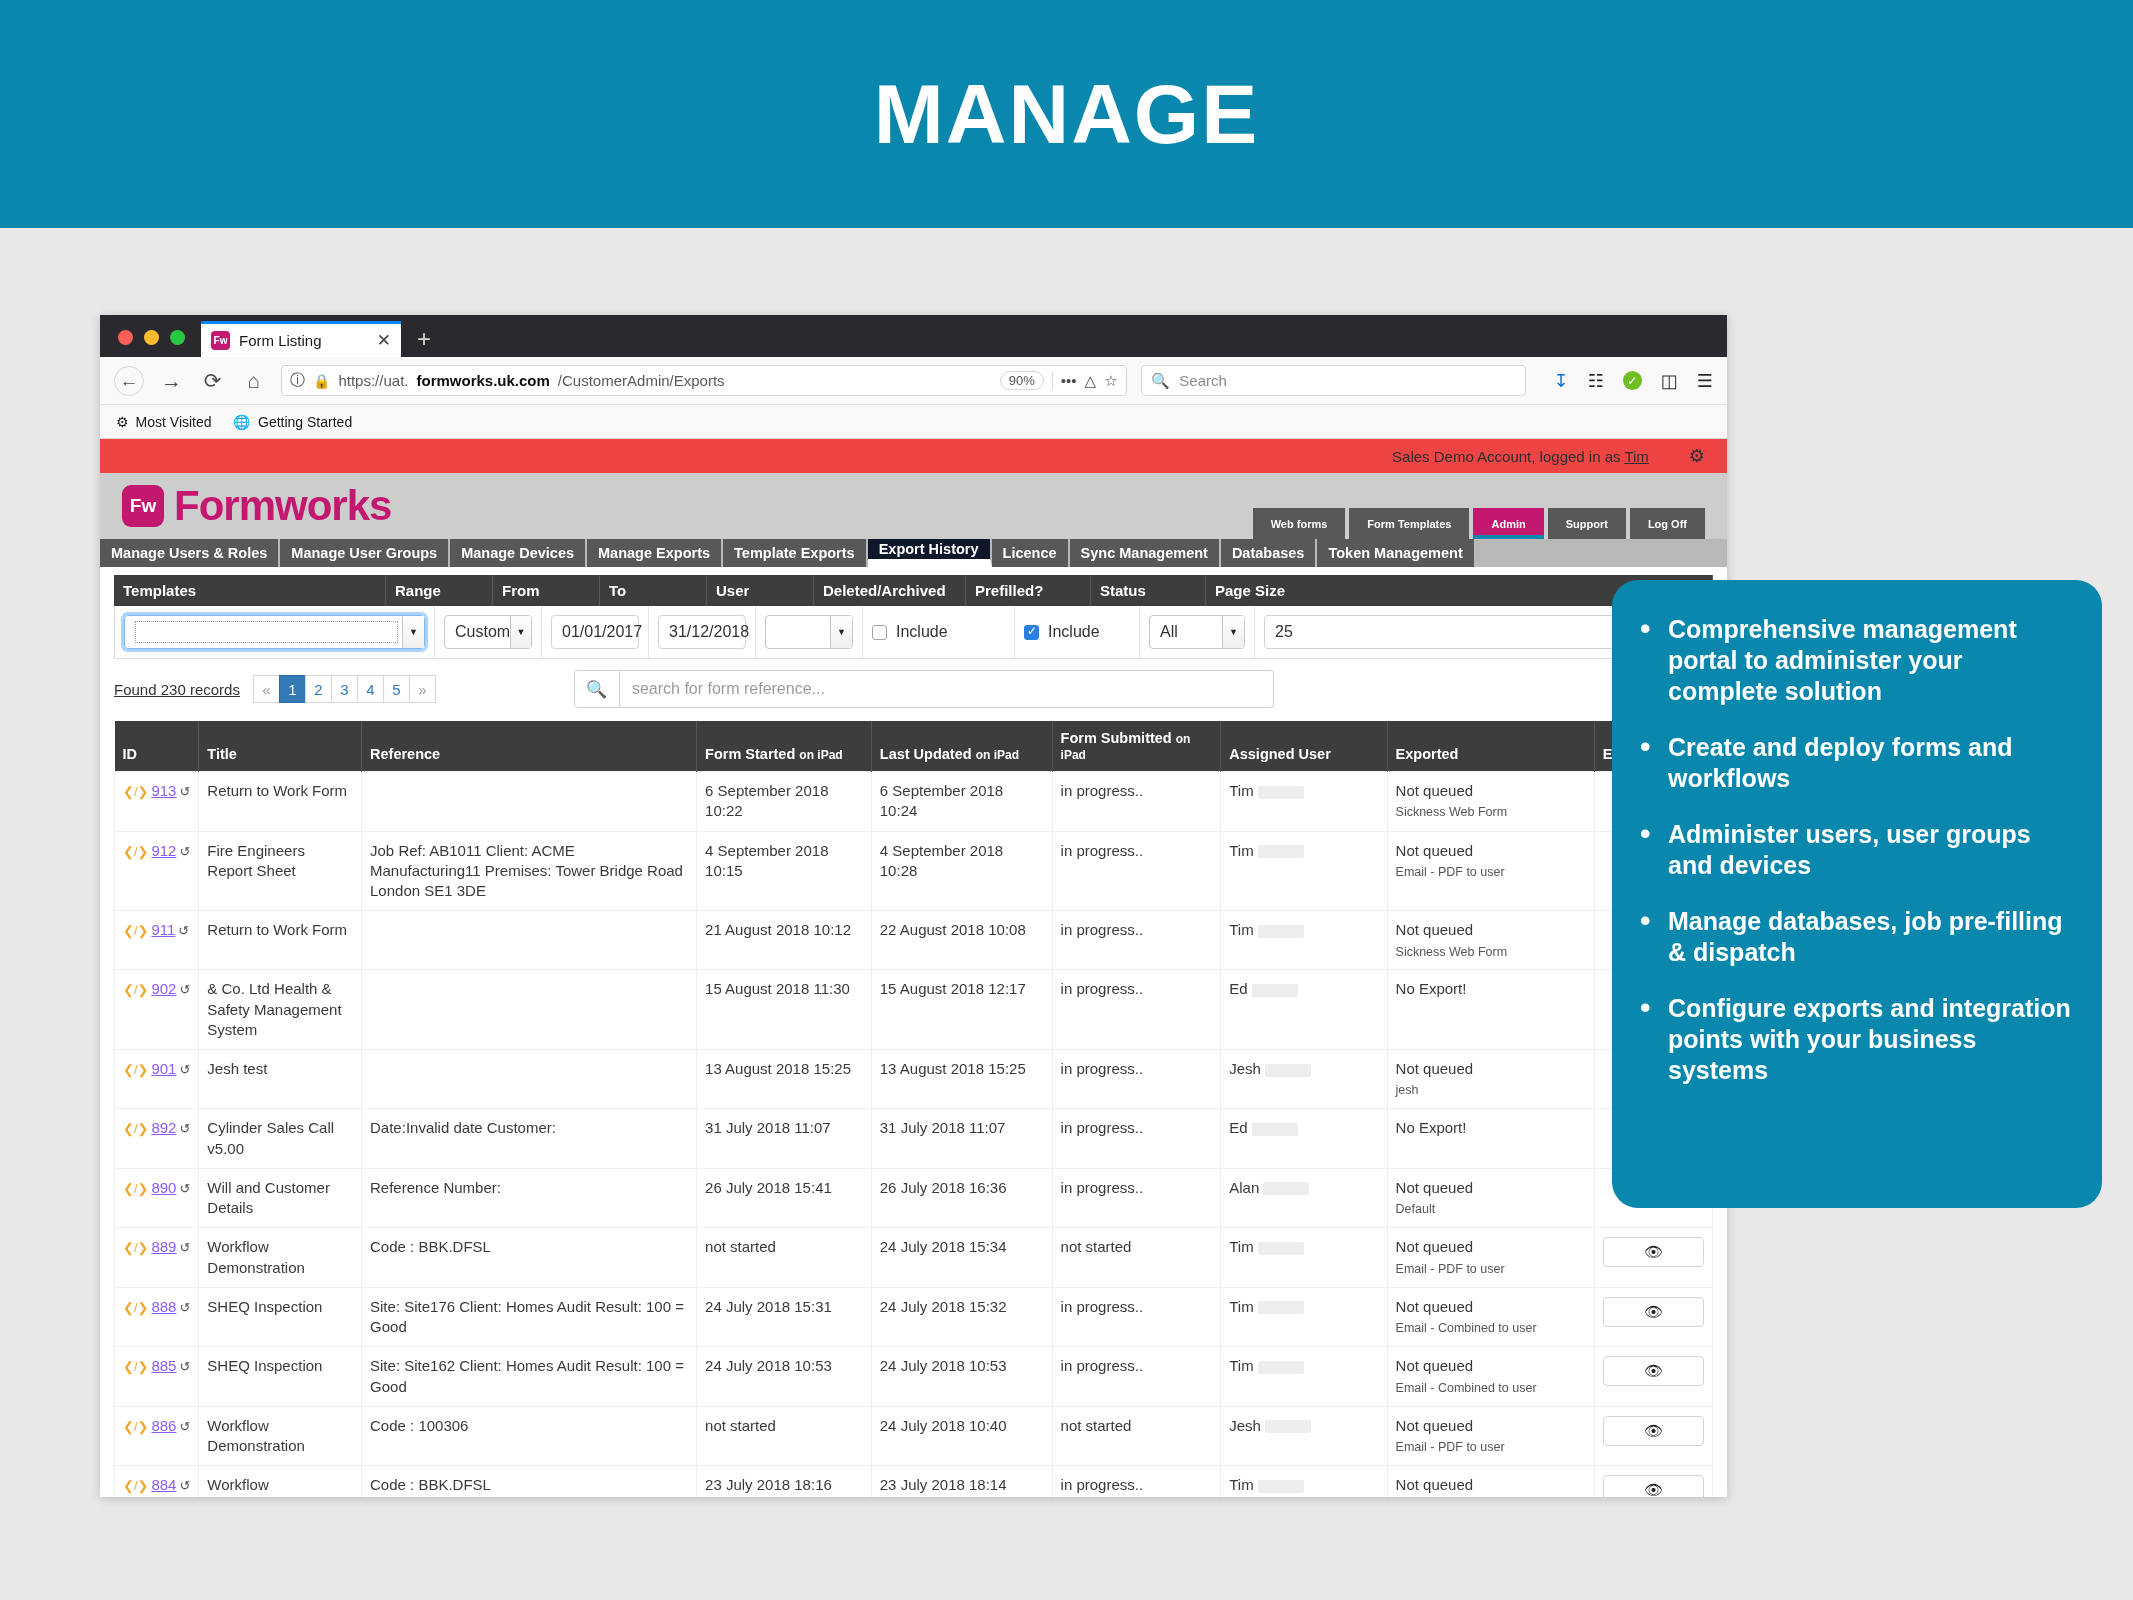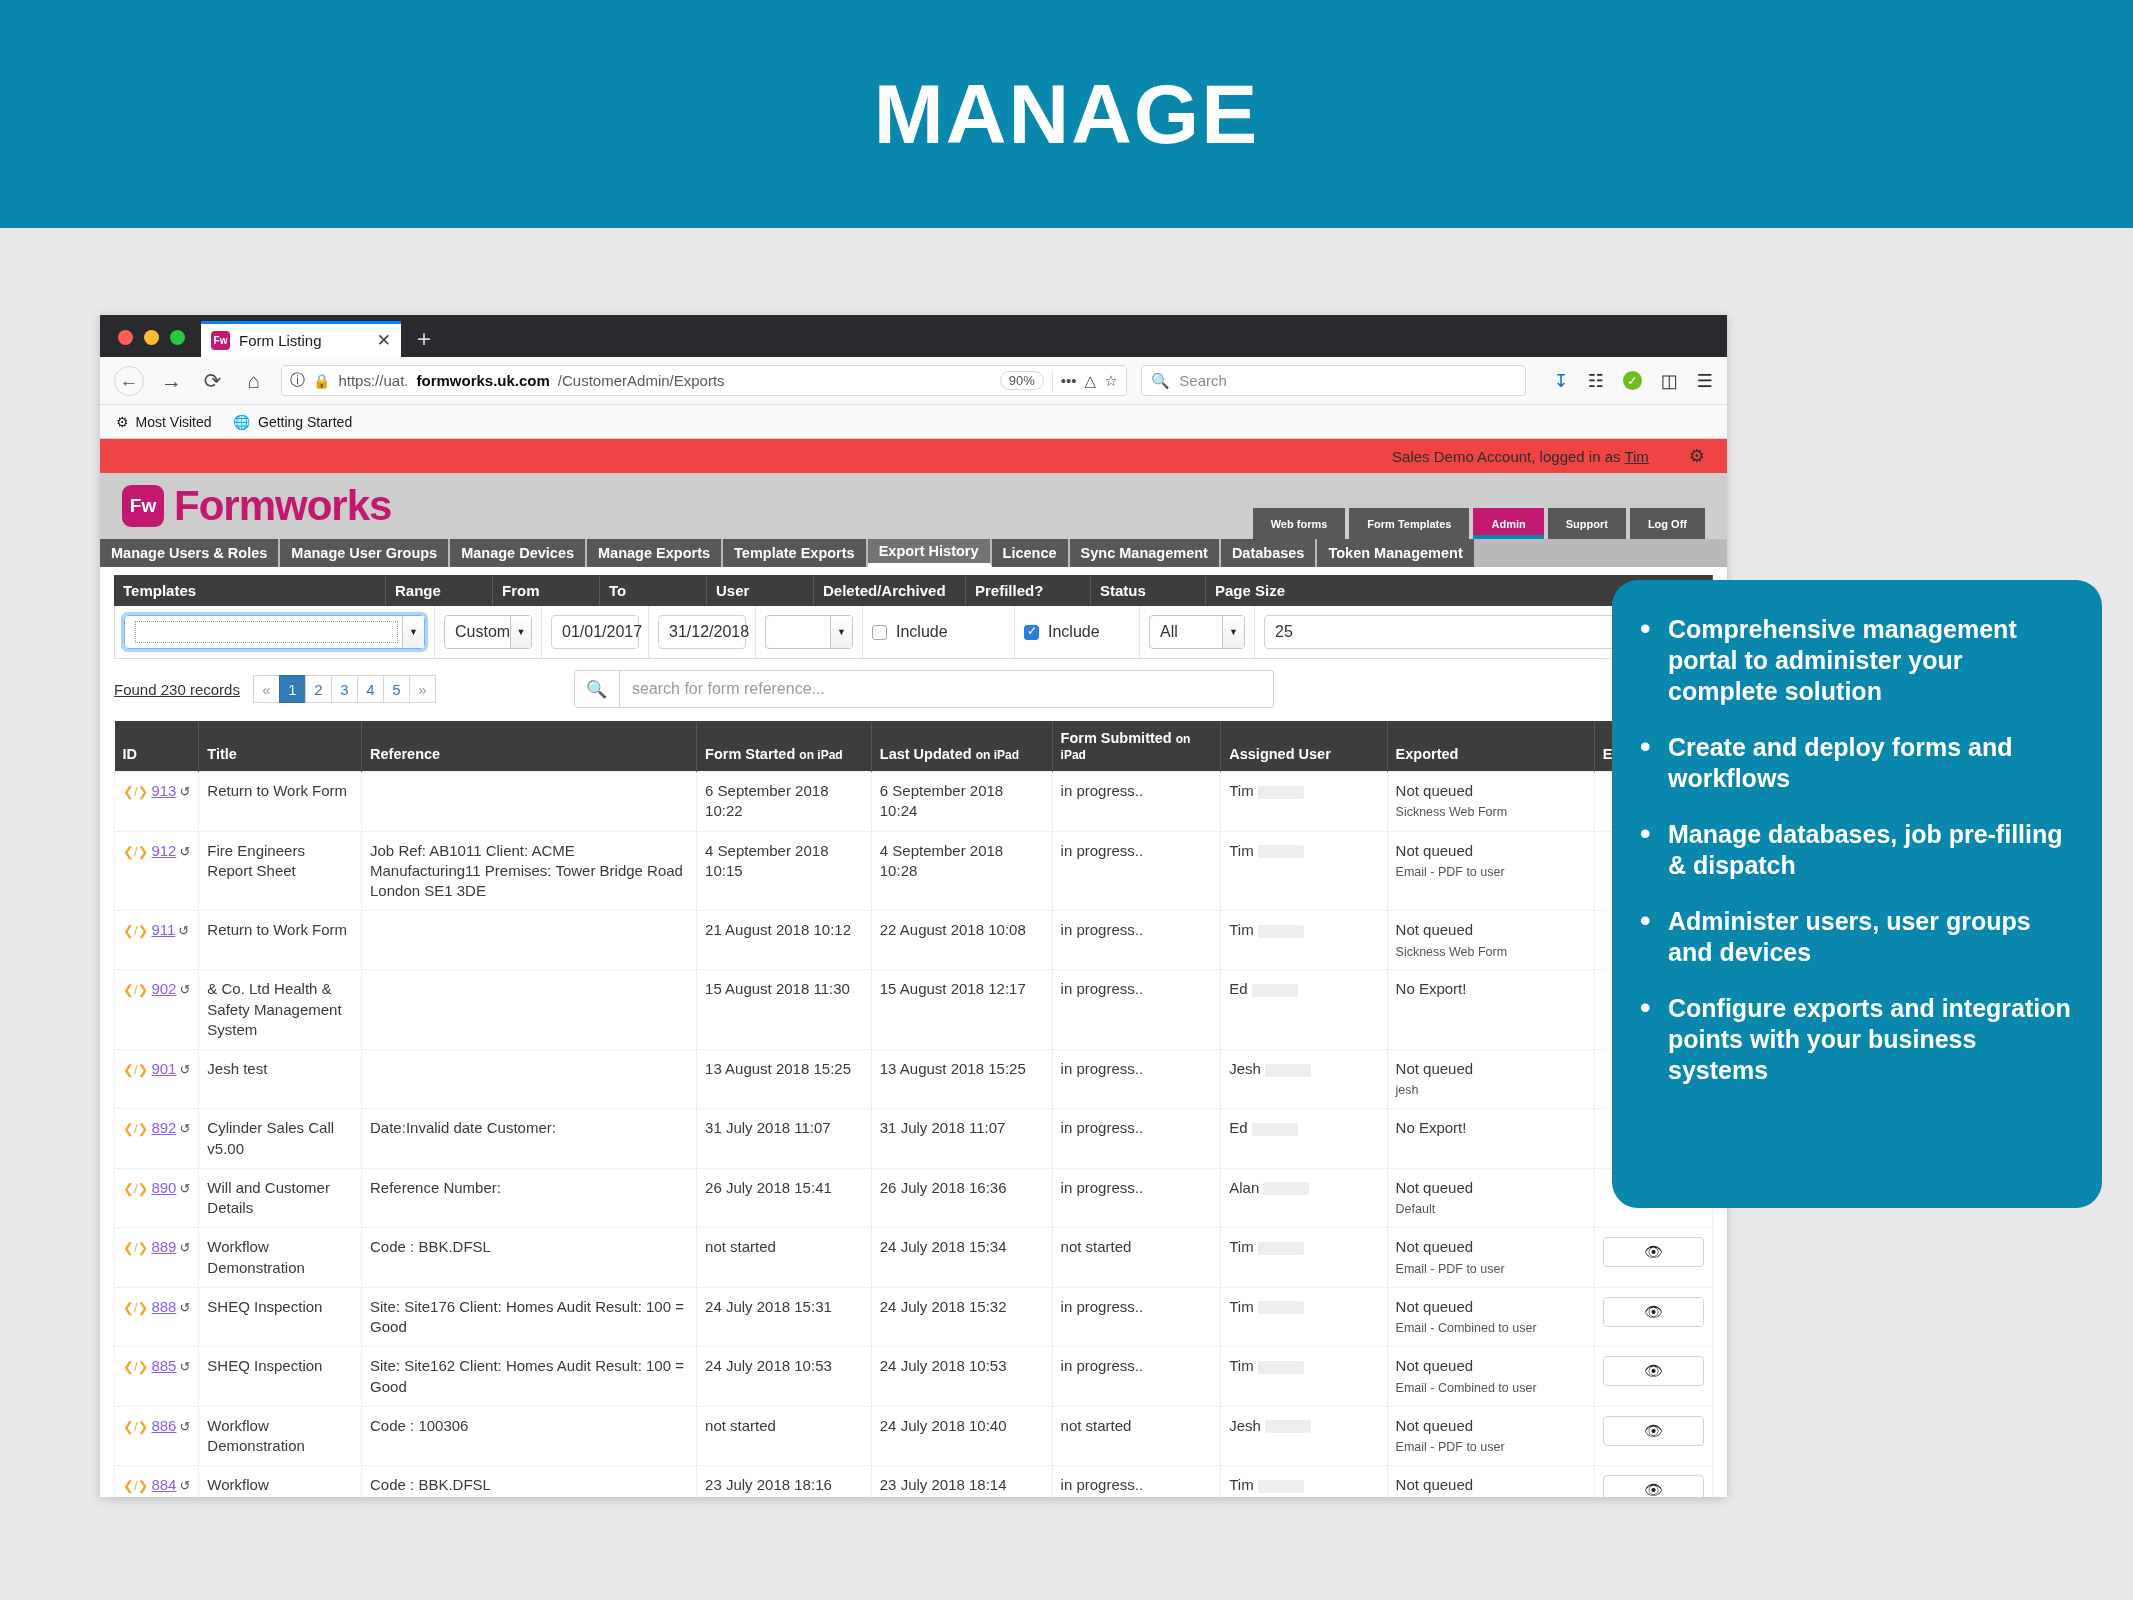--- a/index.html
+++ b/index.html
@@ -104,21 +104,21 @@
     background:#58585a; color:#fff; font-size:11px; font-weight:bold;
     padding:10px 18px 9px; white-space:nowrap; align-self:flex-end;
   }
   .mainnav .mnitem.active { background:#c2186f; border-bottom:4px solid #0a87ad; padding-bottom:5px;}
   .subnav { background:#b9b9b9; height:28px; display:flex; align-items:stretch; }
   .subnav .snitem {
     background:#58585a; color:#fff; font-size:14.5px; font-weight:bold;
     display:flex; align-items:center; padding:0 11px; border-right:2px solid #b9b9b9;
     white-space:nowrap;
   }
-  .subnav .snitem.active { background:#737373; border-bottom:4px solid #ffffff; }
+  .subnav .snitem.active { background:#0f172a; border-bottom:8px solid #ffffff; }
 
   
   .filterwrap { background:#fff; padding:8px 14px 0 14px; }
   .filter-head { display:flex; background:#3d3d3d; }
   .fh {
     color:#fff; font-size:15px; font-weight:bold; padding:7px 9px; white-space:nowrap;
     border-right:1px solid #5a5a5a; overflow:hidden;
   }
   .filter-body { display:flex; border:1px solid #dcdcdc; border-top:none; background:#fff; }
   .fb { padding:9px 9px; border-right:1px solid #e6e6e6; display:flex; align-items:center; }
@@ -560,17 +560,17 @@
         </tbody>
     </table>
   </div>
 
 </div>
 
 <div id="callout">
   <ul>
     <li>Comprehensive management portal to administer your complete solution</li>
     <li>Create and deploy forms and workflows</li>
+    <li>Administer users, user groups and devices</li>
     <li>Manage databases, job pre-filling &amp; dispatch</li>
-    <li>Administer users, user groups and devices</li>
     <li>Configure exports and integration points with your business systems</li>
   </ul>
 </div>
 
 </body></html>

